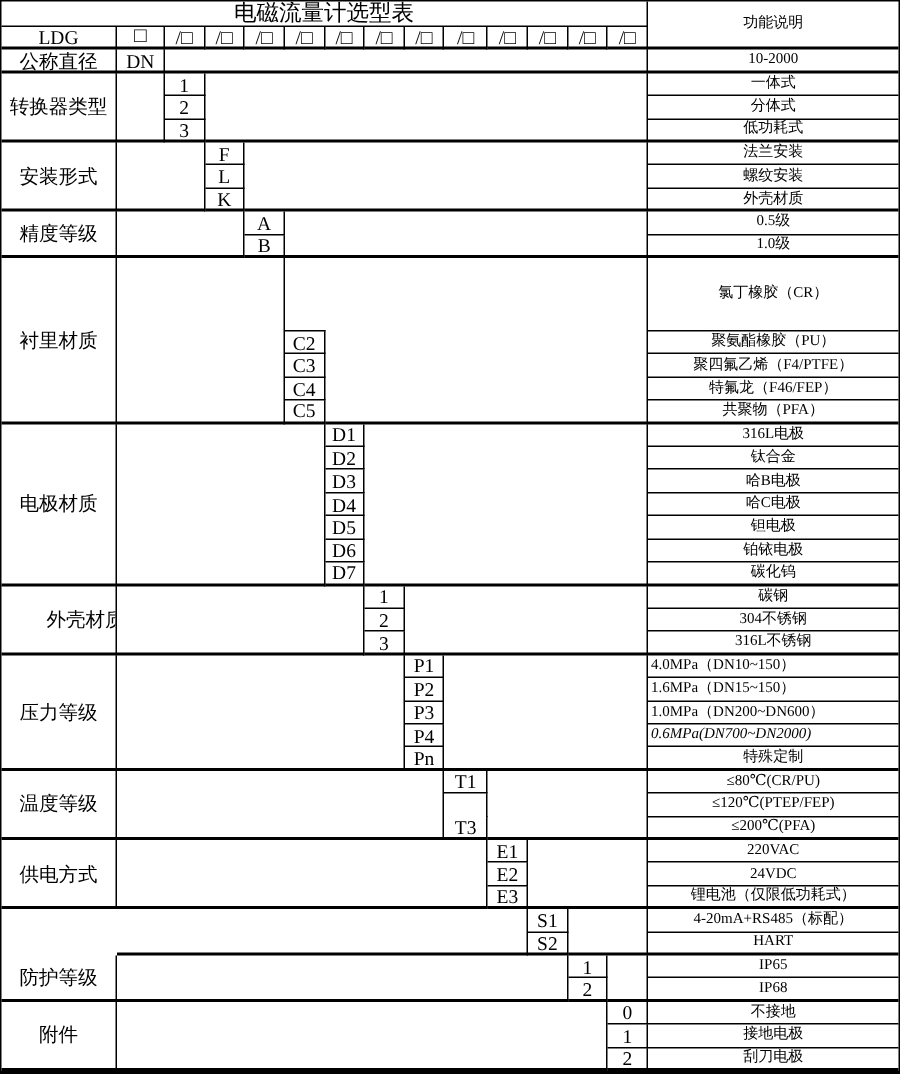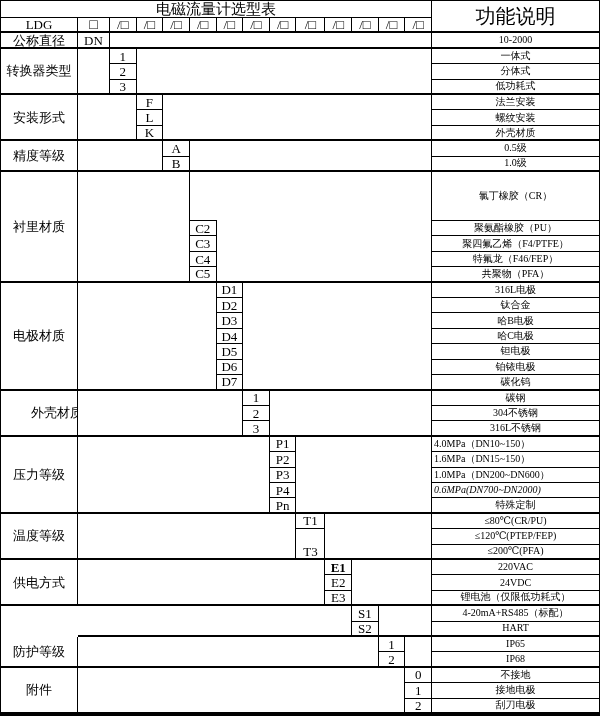--- a/index.html
+++ b/index.html
@@ -15,21 +15,21 @@
   }
   .cell{
     display:flex;align-items:center;justify-content:center;
     font-size:13px;line-height:1;overflow:hidden;white-space:nowrap;
     box-sizing:border-box;
   }
   .br{border-right:1px solid #000;}
   .bb{border-bottom:1px solid #000;}
   .bb2{border-bottom:2px solid #000;}
   .title{grid-column:1 / 15;grid-row:1;font-size:15px;}
-  .fh{grid-column:15;grid-row:1 / span 2;font-size:20px;text-align:center;}
+  .fh{grid-column:15;grid-row:1 / span 2;font-size:10px;text-align:center;}
   .ldg{grid-column:1;grid-row:2;}
   .fbox{grid-column:2;grid-row:2;font-size:14px;}
   .hdr{font-size:13px;}
   .label{font-size:13px;}
   .code{font-size:13px;}
   .desc{font-size:10px;}
   .desc.left{justify-content:flex-start;padding-left:2px;}
 </style>
 </head>
 <body>
@@ -136,21 +136,21 @@
     <div class="cell br bb2" style="grid-area: 32 / 2 / span 3 / 10;"></div>
     <div class="cell code br bb" style="grid-area: 32 / 10;">T1</div>
     <div class="cell desc bb" style="grid-area: 32 / 15;">≤80℃(CR/PU)</div>
     <div class="cell code br bb" style="grid-area: 33 / 10; margin-left: 28px;">T2</div>
     <div class="cell desc bb" style="grid-area: 33 / 15;">≤120℃(PTEP/FEP)</div>
     <div class="cell code br bb2" style="grid-area: 34 / 10;">T3</div>
     <div class="cell desc bb2" style="grid-area: 34 / 15;">≤200℃(PFA)</div>
     <div class="cell br bb2" style="grid-area: 32 / 11 / span 3 / 15;"></div>
     <div class="cell label br bb2" style="grid-area: 35 / 1 / span 3;">供电方式</div>
     <div class="cell br bb2" style="grid-area: 35 / 2 / span 3 / 11;"></div>
-    <div class="cell code br bb" style="grid-area: 35 / 11; font-weight: bold;">E1</div>
+    <div class="cell code br bb" style="grid-area: 35 / 11;">E1</div>
     <div class="cell desc bb" style="grid-area: 35 / 15;">220VAC</div>
     <div class="cell code br bb" style="grid-area: 36 / 11;">E2</div>
     <div class="cell desc bb" style="grid-area: 36 / 15;">24VDC</div>
     <div class="cell code br bb2" style="grid-area: 37 / 11;">E3</div>
     <div class="cell desc bb2" style="grid-area: 37 / 15;">锂电池（仅限低功耗式）</div>
     <div class="cell br bb2" style="grid-area: 35 / 12 / span 3 / 15;"></div>
     <div class="cell br bb2" style="grid-area: 38 / 2 / span 2 / 12;"></div>
     <div class="cell code br bb" style="grid-area: 38 / 12;">S1</div>
     <div class="cell desc bb" style="grid-area: 38 / 15;">4-20mA+RS485（标配）</div>
     <div class="cell code br bb2" style="grid-area: 39 / 12;">S2</div>

